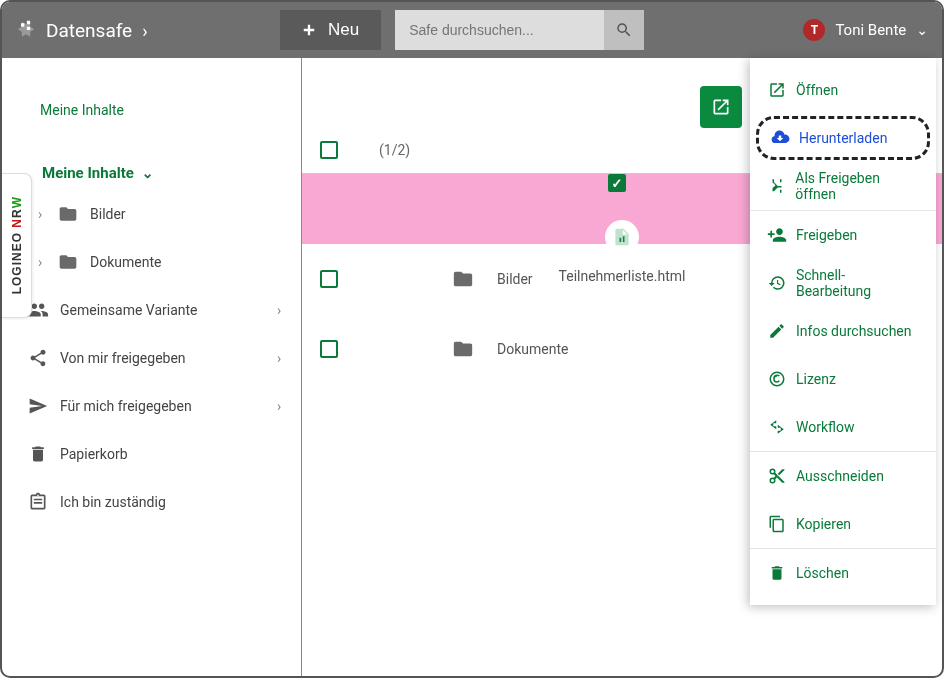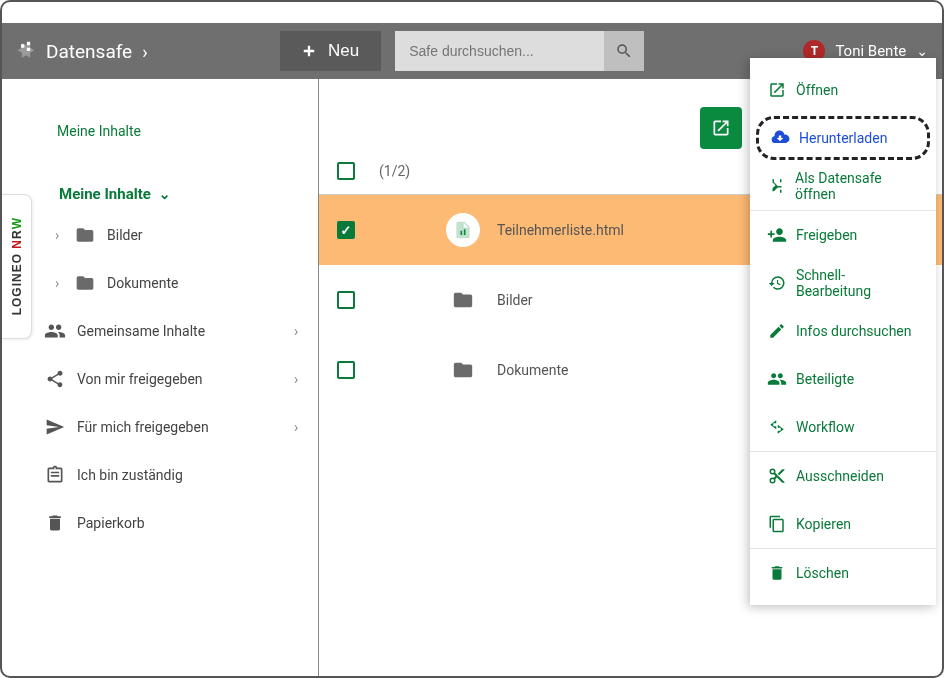--- a/index.html
+++ b/index.html
@@ -1,20 +1,20 @@
 <!DOCTYPE html>
 <html><head>
 <meta charset="utf-8">
 <style>
   * { box-sizing: border-box; margin: 0; padding: 0; }
   body { font-family: -apple-system, BlinkMacSystemFont, "Segoe UI", Roboto, Arial, sans-serif; background: #fff; color: #333; }
   .frame { width: 944px; height: 678px; border: 2px solid #555; border-radius: 10px; overflow: hidden; position: relative; background: #fff; }
   
   
-  .topbar { height: 56px; background: #6f6f6f; display: flex; align-items: center; padding: 0 14px; gap: 14px; margin-top: 21px; }
+  .topbar { height: 56px; background: #6f6f6f; display: flex; align-items: center; padding: 0 14px; gap: 14px; }
   .brand { display: flex; align-items: center; gap: 10px; color: #fff; font-size: 19px; flex: 0 0 auto; min-width: 250px; }
   .brand-hex { width: 20px; height: 20px; }
   .chev { color: #fff; font-size: 18px; }
   
   .btn-new { background: #5a5a5a; color: #fff; border: none; height: 40px; padding: 0 22px; font-size: 17px; display: flex; align-items: center; gap: 12px; cursor: pointer; }
   .plus { width: 14px; height: 14px; }
   
   .search-wrap { display: flex; flex: 1; max-width: 320px; }
   .search-wrap input { flex: 1; height: 40px; border: none; background: #ddd; padding: 0 14px; font-size: 14px; color: #555; outline: none; }
   .search-btn { width: 40px; height: 40px; border: none; background: #bfbfbf; display: flex; align-items: center; justify-content: center; cursor: pointer; }
@@ -29,51 +29,51 @@
   
   
   .sidetab { position: absolute; left: 0; top: 115px; width: 30px; height: 145px; background: #fff; border: 1px solid #ddd; border-left: none; border-radius: 0 8px 8px 0; display: flex; align-items: center; justify-content: center; box-shadow: 1px 1px 3px rgba(0,0,0,.08); z-index: 5; }
   .sidetab-text { writing-mode: vertical-rl; transform: rotate(180deg); font-size: 12px; font-weight: bold; letter-spacing: 1px; font-family: Arial, sans-serif; }
   .st-l { color: #333; }
   .st-n { color: #c01818; }
   .st-r { color: #333; }
   .st-w { color: #1a9a1a; }
   
   
-  .sidebar { width: 300px; border-right: 1px solid #888; padding-top: 8px; margin-left: 17px; }
+  .sidebar { width: 300px; border-right: 1px solid #888; padding-top: 8px; }
   .breadcrumb { padding: 36px 20px 28px 38px; color: #0a7a3a; font-size: 14px; display: flex; justify-content: space-between; align-items: center; }
   
   .nav-tree { padding: 10px 6px 10px 6px; }
   .nav-root { padding: 6px 20px 6px 34px; color: #0a7a3a; font-size: 15px; font-weight: bold; display: flex; align-items: center; gap: 6px; height: 34px; cursor: pointer; }
   .nav-root .caret { font-size: 14px; margin-left: 2px; }
   
   .nav-item { display: flex; align-items: center; gap: 10px; padding: 0 10px 0 18px; height: 48px; color: #444; font-size: 14px; cursor: pointer; }
   .nav-item.child { padding-left: 26px; }
   .nav-icon { width: 24px; display: flex; justify-content: center; color: #666; }
   .nav-caret-right { width: 12px; color: #888; display:flex; justify-content:center; }
   
   
   .content { flex: 1; padding-top: 68px; position: relative; }
   .content-toolbar { position: absolute; top: 28px; right: 200px; display:flex; gap:0; }
   .sq-btn { width: 42px; height: 42px; border-radius: 4px; display: flex; align-items: center; justify-content: center; cursor: pointer; }
   .sq-green { background: #0a8a3f; }
   
   .table-head { display: flex; align-items: center; height: 48px; border-bottom: 1px solid #ccc; padding: 0 18px; gap: 14px; color: #666; font-size: 14px; }
   .col-check { width: 28px; display:flex; align-items:center; }
-  .col-count { width: 50px; }
+  .col-count { width: 50px; margin-left: 17px; }
   .col-icon  { width: 40px; }
   .col-name  { flex: 1; display:flex; align-items:center; gap:6px; cursor:pointer; }
   .sort-asc  { font-size: 10px; }
   
   .checkbox { width: 18px; height: 18px; border: 2px solid #0a7a3a; border-radius: 2px; display:flex; align-items:center; justify-content:center; cursor:pointer; }
   .checkbox.checked { background: #0a7a3a; }
   .checkbox.checked::after { content:"✓"; color:#fff; font-size:13px; font-weight:bold; }
   
   .row { display:flex; align-items:center; height:70px; padding:0 18px; gap:14px; font-size:14px; color:#555; cursor:pointer; }
-  .row.selected { background: #fdba74; }
+  .row.selected { background: #f9a8d4; flex-direction: column; }
   .row .col-check { width:28px; }
   .row .col-count { width:50px; }
   .row .col-icon  { width:40px; display:flex; justify-content:center; }
   .row .col-name  { flex:1; }
   
   .file-badge { width: 34px; height: 34px; border-radius: 50%; background:#fff; display:flex; align-items:center; justify-content:center; }
   
   
   .menu { position:absolute; top:56px; right:6px; width:186px; background:#fff; box-shadow: -2px 2px 10px rgba(0,0,0,.25); padding:8px 0; z-index:10; }
   .menu-item { display:flex; align-items:center; gap:8px; padding:0 16px; height:48px; color:#0a7a3a; font-size:14px; cursor:pointer; }
@@ -159,21 +159,21 @@
           </span>
           <span>Dokumente</span>
         </div>
 
         <div class="nav-item">
           <span class="nav-icon">
             <svg class="ico22" viewBox="0 0 24 24">
                 <path fill="#555" d="M16 11c1.66 0 3-1.34 3-3s-1.34-3-3-3-3 1.34-3 3 1.34 3 3 3zm-8 0c1.66 0 3-1.34 3-3S9.66 5 8 5 5 6.34 5 8s1.34 3 3 3zm0 2c-2.33 0-7 1.17-7 3.5V19h14v-2.5C15 14.17 10.33 13 8 13zm8 0c-.29 0-.62.02-.97.05 1.16.84 1.97 1.97 1.97 3.45V19h6v-2.5c0-2.33-4.67-3.5-7-3.5z"></path>
               </svg>
           </span>
-          <span>Gemeinsame Inhalte</span>
+          <span>Gemeinsame Variante</span>
           <span style="margin-left:auto" class="nav-caret-right">›</span>
         </div>
         <div class="nav-item">
           <span class="nav-icon">
             <svg class="ico20" viewBox="0 0 24 24">
                 <path fill="#555" d="M18 16c-.8 0-1.5.3-2 .8l-7-4.1c0-.2.1-.5.1-.7s0-.5-.1-.7l7-4.1c.5.5 1.2.8 2 .8 1.7 0 3-1.3 3-3s-1.3-3-3-3-3 1.3-3 3c0 .2 0 .5.1.7l-7 4.1c-.5-.5-1.2-.8-2-.8-1.7 0-3 1.3-3 3s1.3 3 3 3c.8 0 1.5-.3 2-.8l7 4.1c0 .2-.1.4-.1.7 0 1.6 1.3 2.9 2.9 2.9s2.9-1.3 2.9-2.9S19.6 16 18 16z"></path>
               </svg>
           </span>
           <span>Von mir freigegeben</span>
           <span style="margin-left:auto" class="nav-caret-right">›</span>
@@ -183,33 +183,33 @@
             <svg class="ico20" viewBox="0 0 24 24">
                 <path fill="#555" d="M2 21l21-9L2 3v7l15 2-15 2z"></path>
               </svg>
           </span>
           <span>Für mich freigegeben</span>
           <span style="margin-left:auto" class="nav-caret-right">›</span>
         </div>
         <div class="nav-item">
           <span class="nav-icon">
             <svg class="ico20" viewBox="0 0 24 24">
+                <path fill="#555" d="M6 19c0 1.1.9 2 2 2h8c1.1 0 2-.9 2-2V7H6v12zM19 4h-3.5l-1-1h-5l-1 1H5v2h14V4z"></path>
+              </svg>
+          </span>
+          <span>Papierkorb</span>
+        </div>
+        <div class="nav-item">
+          <span class="nav-icon">
+            <svg class="ico20" viewBox="0 0 24 24">
                 <path fill="#555" d="M19 3h-4.18C14.4 1.84 13.3 1 12 1s-2.4.84-2.82 2H5c-1.1 0-2 .9-2 2v14c0 1.1.9 2 2 2h14c1.1 0 2-.9 2-2V5c0-1.1-.9-2-2-2zm-7 0c.55 0 1 .45 1 1s-.45 1-1 1-1-.45-1-1 .45-1 1-1zM5 19V5h14v14H5z"></path>
                 <path fill="#555" d="M7 8h10v2H7zM7 12h10v2H7z"></path>
               </svg>
           </span>
           <span>Ich bin zuständig</span>
-        </div>
-        <div class="nav-item">
-          <span class="nav-icon">
-            <svg class="ico20" viewBox="0 0 24 24">
-                <path fill="#555" d="M6 19c0 1.1.9 2 2 2h8c1.1 0 2-.9 2-2V7H6v12zM19 4h-3.5l-1-1h-5l-1 1H5v2h14V4z"></path>
-              </svg>
-          </span>
-          <span>Papierkorb</span>
         </div>
       </div>
     </div>
 
     <div class="content">
       <div class="content-toolbar">
         <div class="sq-btn sq-green">
           <svg class="ico20" viewBox="0 0 24 24">
               <path fill="#fff" d="M19 19H5V5h7V3H5c-1.1 0-2 .9-2 2v14c0 1.1.9 2 2 2h14c1.1 0 2-.9 2-2v-7h-2v7zM14 3v2h3.59l-9.83 9.83 1.41 1.41L19 6.41V10h2V3h-7z"></path>
             </svg>
@@ -285,21 +285,21 @@
           </svg>
         </span>
         <span>Herunterladen</span>
       </div>
       <div class="menu-item">
         <span class="mi-icon">
           <svg class="ico18" viewBox="0 0 24 24">
             <path fill="currentColor" d="M6 3v4l4 4-4 4v4h2l5-5h5v-2h-5L8 7V3H6zm10 0v4h2V3h-2zm0 14v4h2v-4h-2z"></path>
           </svg>
         </span>
-        <span>Als Datensafe öffnen</span>
+        <span>Als Freigeben öffnen</span>
       </div>
       <div class="menu-sep"></div>
       <div class="menu-item">
         <span class="mi-icon">
           <svg class="ico20" viewBox="0 0 24 24">
             <path fill="currentColor" d="M15 12c2.21 0 4-1.79 4-4s-1.79-4-4-4-4 1.79-4 4 1.79 4 4 4zm-9-2V7H4v3H1v2h3v3h2v-3h3v-2H6zm9 4c-2.67 0-8 1.34-8 4v2h16v-2c0-2.66-5.33-4-8-4z"></path>
           </svg>
         </span>
         <span>Freigeben</span>
       </div>
@@ -314,25 +314,25 @@
       <div class="menu-item">
         <span class="mi-icon">
           <svg class="ico18" viewBox="0 0 24 24">
             <path fill="currentColor" d="M3 17.25V21h3.75L17.81 9.94l-3.75-3.75L3 17.25zM20.71 7.04a1 1 0 000-1.41l-2.34-2.34a1 1 0 00-1.41 0l-1.83 1.83 3.75 3.75 1.83-1.83z"></path>
           </svg>
         </span>
         <span>Infos durchsuchen</span>
       </div>
       <div class="menu-item">
         <span class="mi-icon">
-          <svg class="ico20" viewBox="0 0 24 24">
-            <path fill="currentColor" d="M16 11c1.66 0 3-1.34 3-3s-1.34-3-3-3-3 1.34-3 3 1.34 3 3 3zm-8 0c1.66 0 3-1.34 3-3S9.66 5 8 5 5 6.34 5 8s1.34 3 3 3zm0 2c-2.33 0-7 1.17-7 3.5V19h14v-2.5C15 14.17 10.33 13 8 13zm8 0c-.29 0-.62.02-.97.05 1.16.84 1.97 1.97 1.97 3.45V19h6v-2.5c0-2.33-4.67-3.5-7-3.5z"></path>
-          </svg>
-        </span>
-        <span>Beteiligte</span>
+          <svg class="ico18" viewBox="0 0 24 24">
+            <path fill="currentColor" d="M12 2a10 10 0 100 20 10 10 0 000-20zm0 18a8 8 0 110-16 8 8 0 010 16zm-.1-12.5c1 0 1.8.5 2.3 1.3l1.7-1A4.6 4.6 0 0011.9 6 5 5 0 007 11.9a5 5 0 004.9 5.1 4.6 4.6 0 004-2.3l-1.7-1c-.5.8-1.3 1.3-2.3 1.3a3 3 0 010-6z"></path>
+          </svg>
+        </span>
+        <span>Lizenz</span>
       </div>
       <div class="menu-item">
         <span class="mi-icon">
           <svg class="ico18" viewBox="0 0 24 24">
             <path fill="currentColor" d="M7 7h4V3L3 9l8 6v-4H7V7zm10 10h-4v4l8-6-8-6v4h4v4z"></path>
           </svg>
         </span>
         <span>Workflow</span>
       </div>
       <div class="menu-sep"></div>

